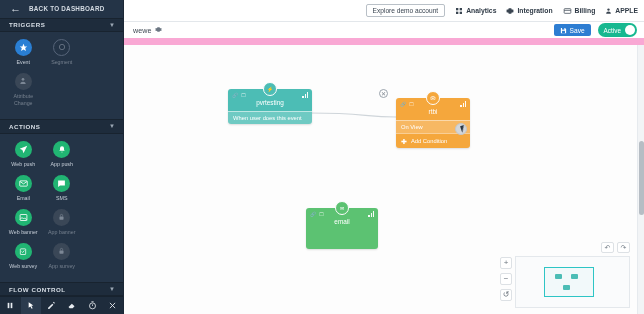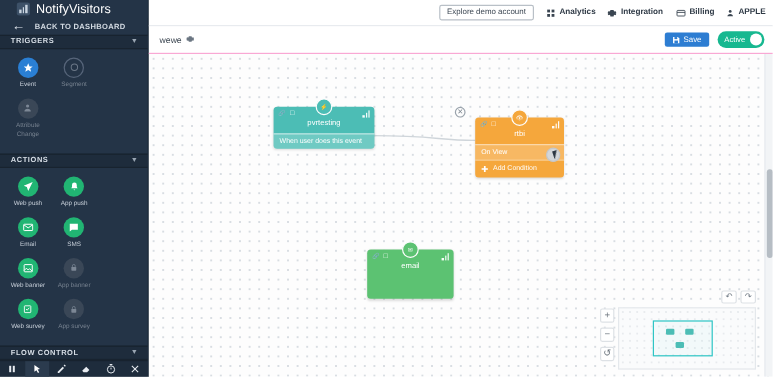--- a/index.html
+++ b/index.html
@@ -93,21 +93,21 @@
     font-size:6.6px; color:#3a4551; background:#fff; cursor:pointer;
   }
   .hitem {
     display:flex; align-items:center; gap:3px; font-size:6.8px;
     color:#2f3a46; cursor:pointer; font-weight:bold;
   }
 
   
   .subbar {
     position:absolute; left:124px; top:22px; width:520px; height:23px;
-    background:#ffffff; border-bottom:1px solid #f9a8d4;
+    background:#ffffff; border-bottom:7px solid #f9a8d4;
     display:flex; align-items:center; padding:0 7px 0 9px;
   }
   .flow-name { font-size:7.2px; color:#3d4752; }
   .gear-sm { margin-left:4px; font-size:7px; color:#6b7682; cursor:pointer; }
   .subbar-right { margin-left:auto; display:flex; align-items:center; gap:7px; }
   .save-btn {
     background:#2d7dd2; color:#fff; border-radius:2px;
     font-size:6.6px; padding:2.5px 6px; display:flex; align-items:center;
     gap:3px; cursor:pointer;
   }
@@ -224,28 +224,20 @@
     font-size:8px; color:#6c757e; cursor:pointer; line-height:1;
   }
 </style>
 </head>
 <body>
 
 <div id="app">
 
   <div class="sidebar">
 
-    <div class="brand">
-      <span class="brand-logo">
-          <i></i>
-          <i></i>
-          <i></i>
-        </span>
-      <span class="brand-text">NotifyVisitors</span>
-    </div>
 
     <div class="back-row">
       <span class="back-arrow">←</span>
       <span class="back-label">BACK TO DASHBOARD</span>
     </div>
 
     <div class="sec-head">
       <span class="sec-title">TRIGGERS</span>
       <span class="caret">▼</span>
     </div>

